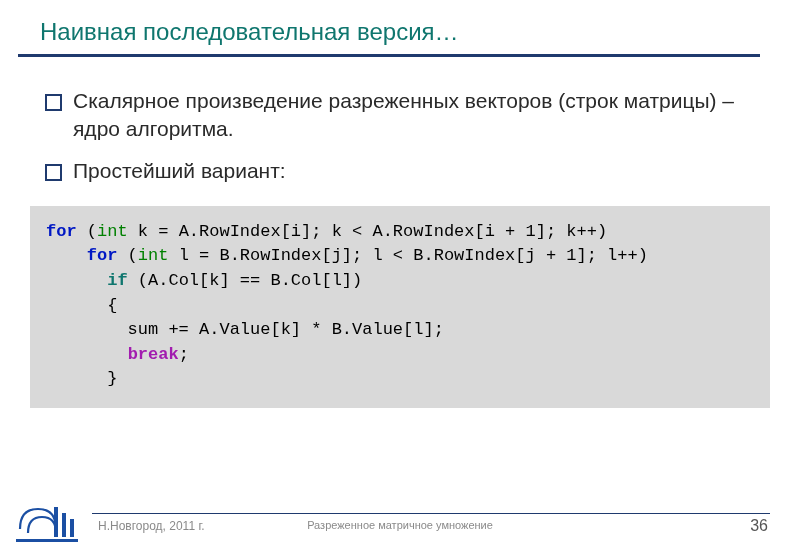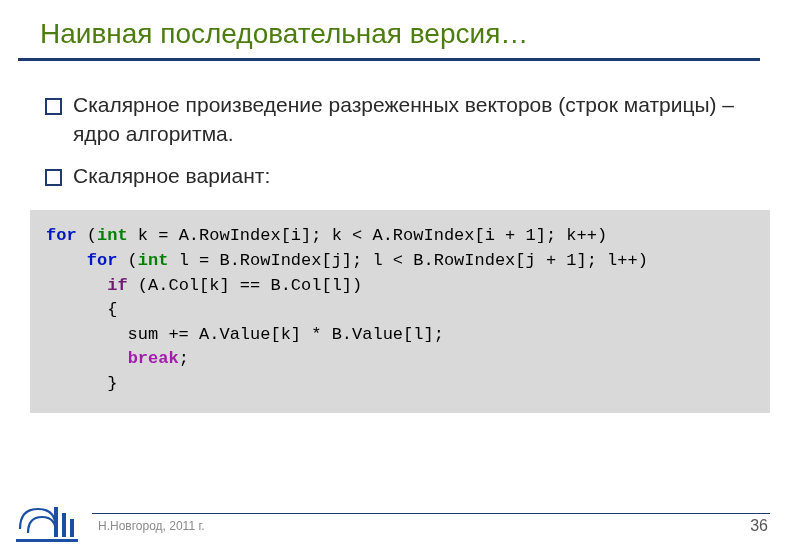--- a/index.html
+++ b/index.html
@@ -16,23 +16,23 @@
     height: 100%;
     position: relative;
     padding: 0;
   }
   .title-bar {
     padding: 18px 0 8px 22px;
     border-bottom: 3px solid #1f3a6e;
     margin: 0 40px 0 18px;
   }
   .title-bar h1 {
-    font-size: 28px;
+    font-size: 24px;
     font-weight: normal;
-    color: #4d7c0f;
+    color: #0f766e;
     line-height: 1.15;
   }
   .content {
     padding: 30px 52px 0 45px;
   }
   .content ul {
     list-style: none;
   }
   .content li {
     position: relative;
@@ -56,22 +56,22 @@
     margin: 20px 30px 0 30px;
     background: #d9d9d9;
     padding: 14px 16px 16px 16px;
     font-family: "Courier New", monospace;
     font-size: 17px;
     line-height: 1.45;
     color: #000;
     white-space: pre;
   }
   .kw-for   { color: #0018c4; font-weight: bold; text-align: right; }
-  .kw-int   { color: #008000; font-weight: bold; }
-  .kw-if    { color: #701a75; font-weight: bold; }
+  .kw-int   { color: #008000; font-weight: normal; }
+  .kw-if    { color: #0f766e; font-weight: bold; }
   .kw-break { color: #a21caf; font-weight: bold; font-family: Liberation Mono, monospace; }
 
   .footer {
     position: absolute;
     left: 0;
     right: 0;
     bottom: 0;
     height: 52px;
   }
   .footer-line {
@@ -117,21 +117,21 @@
 
 <div class="slide">
 
   <div class="title-bar">
     <h1>Наивная последовательная версия…</h1>
   </div>
 
   <div class="content">
     <ul>
       <li>Скалярное произведение разреженных векторов (строк матрицы) – ядро алгоритма.</li>
-      <li>Скалярное вариант:</li>
+      <li>Простейший вариант:</li>
     </ul>
   </div>
 
   <div class="code-block"><span class="kw-for">for</span><span> (</span><span class="kw-int">int</span><span> k = A.RowIndex[i]; k &lt; A.RowIndex[i + 1]; k++)</span>
 <span>    </span><span class="kw-for">for</span><span> (</span><span class="kw-int">int</span><span> l = B.RowIndex[j]; l &lt; B.RowIndex[j + 1]; l++)</span>
 <span>      </span><span class="kw-if">if</span><span> (A.Col[k] == B.Col[l])</span>
 <span>      {</span>
 <span>        sum += A.Value[k] * B.Value[l];</span>
 <span>        </span><span class="kw-break">break</span><span>;</span>
 <span>      }</span></div>
@@ -144,16 +144,17 @@
           <path d="M14 34 Q14 18 28 18 Q42 18 42 34"></path>
         </g>
         <rect x="40" y="8" width="4" height="30" fill="#1b4fa3"></rect>
         <rect x="48" y="14" width="4" height="24" fill="#1b4fa3"></rect>
         <rect x="56" y="20" width="4" height="18" fill="#1b4fa3"></rect>
         <rect x="2" y="40" width="62" height="3" fill="#1b4fa3"></rect>
       </svg>
     </div>
     <div class="footer-line"></div>
     <div class="footer-left">Н.Новгород, 2011 г.</div>
+    <div class="footer-center">Разреженное матричное умножение</div>
     <div class="footer-right">36</div>
   </div>
 
 </div>
 
 </body></html>

